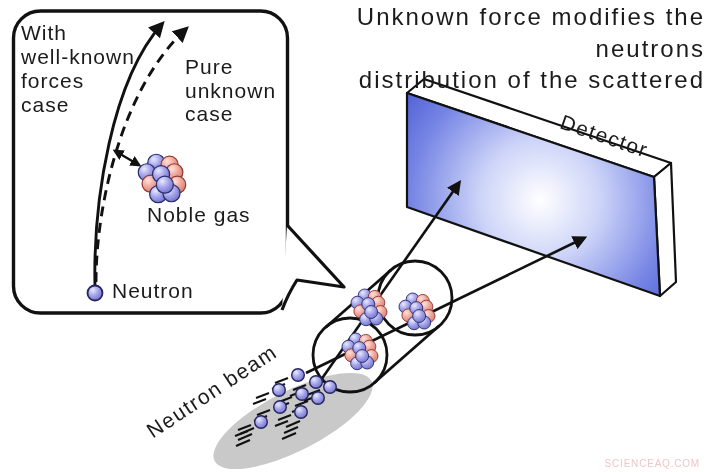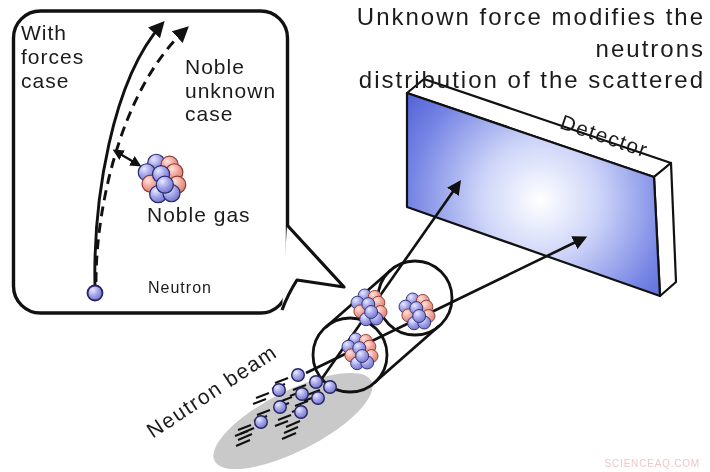--- a/index.html
+++ b/index.html
@@ -5,21 +5,21 @@
   html,body{margin:0;padding:0;background:#fff;}
   .stage{position:relative;width:710px;height:472px;background:#ffffff;overflow:hidden;
          font-family:"Liberation Sans", sans-serif;color:#1b1b1b;}
   .stage svg{position:absolute;left:0;top:0;}
   .txt{position:absolute;white-space:nowrap;}
   .tline{display:block;}
   .title{top:1px;right:5px;text-align:right;font-size:24px;line-height:31.5px;letter-spacing:2px;}
   .inset-pure{left:21px;top:21px;font-size:21px;line-height:24px;letter-spacing:1px;}
   .inset-with{left:185px;top:55px;font-size:21px;line-height:23.5px;letter-spacing:1px;}
   .inset-noble{left:147px;top:203px;font-size:21px;line-height:24.5px;letter-spacing:1px;}
-  .inset-neutron{left:112px;top:279px;font-size:16px;letter-spacing:1px;margin-left:36px;}
+  .inset-neutron{left:112px;top:279px;font-size:21px;letter-spacing:1px;}
   .detector-label{left:565px;top:110px;font-size:21px;letter-spacing:1.5px;
                   transform:rotate(19deg);transform-origin:0 0;}
   .target-label{left:402px;top:364px;font-size:21px;line-height:26.5px;letter-spacing:1px;}
   .beam-label{left:149px;top:421px;font-size:21px;letter-spacing:1.5px;
               transform:rotate(-33.5deg);transform-origin:0 50%;}
   .watermark{right:10px;bottom:3px;font-size:10px;letter-spacing:0.8px;color:#f0c6c6;}
 </style>
 </head>
 <body>
 
@@ -126,26 +126,27 @@
   </svg>
 
   <div class="txt title">
     <span class="tline">Unknown force modifies the</span>
     <span class="tline">neutrons</span>
     <span class="tline">distribution of the scattered</span>
   </div>
 
   <div class="txt inset-pure">
     <span class="tline">With</span>
+    <span class="tline">well-known</span>
     <span class="tline">forces</span>
     <span class="tline">case</span>
   </div>
 
   <div class="txt inset-with">
-    <span class="tline">Noble</span>
+    <span class="tline">Pure</span>
     <span class="tline">unknown</span>
     <span class="tline">case</span>
   </div>
 
   <div class="txt inset-noble">
     <span class="tline">Noble gas</span>
   </div>
 
   <div class="txt inset-neutron">Neutron</div>
 

